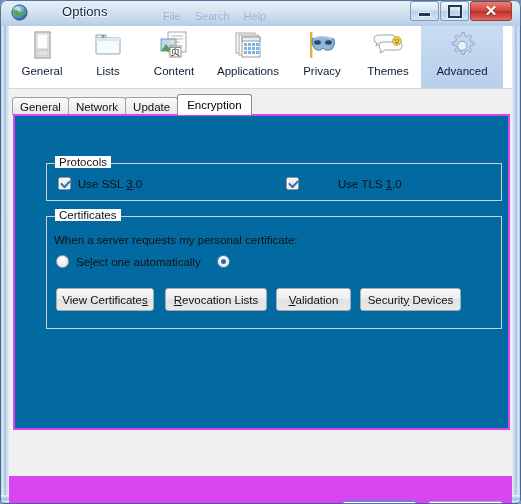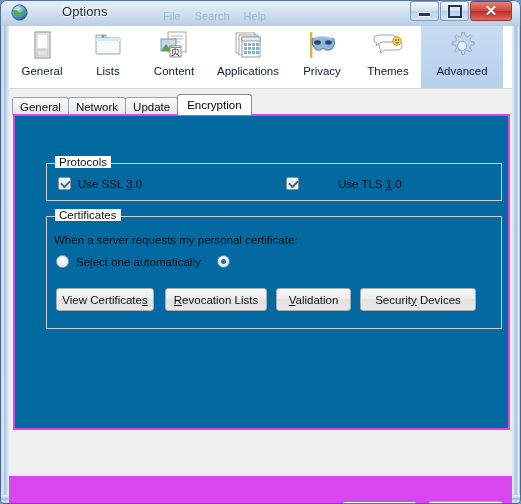--- a/index.html
+++ b/index.html
@@ -211,21 +211,21 @@
     background:linear-gradient(to bottom,#f6f6f6,#ededed 48%,#e2e2e2 50%,#e9e9e9);
     font-size:11.5px;color:#111;
     display:flex;align-items:center;justify-content:center;
     cursor:default;
     box-shadow:inset 0 1px 0 #ffffff;
   }
   .pbtn u{text-decoration:underline;}
   #b-view{left:41px;top:172px;width:98px;}
   #b-revoc{left:150px;top:172px;width:102px;}
   #b-valid{left:261px;top:172px;width:75px;}
-  #b-secdev{left:345px;top:172px;width:116px;}
+  #b-secdev{left:345px;top:172px;width:101px;}
 
   
   #footer{
     position:absolute;left:0;top:404px;width:503px;height:65px;
     background:#d946ef;
     margin-top:46px;
   }
   .dbtn{
     position:absolute;top:25px;height:24px;width:75px;box-sizing:border-box;
     border:1px solid #a5acb2;border-radius:3px;

